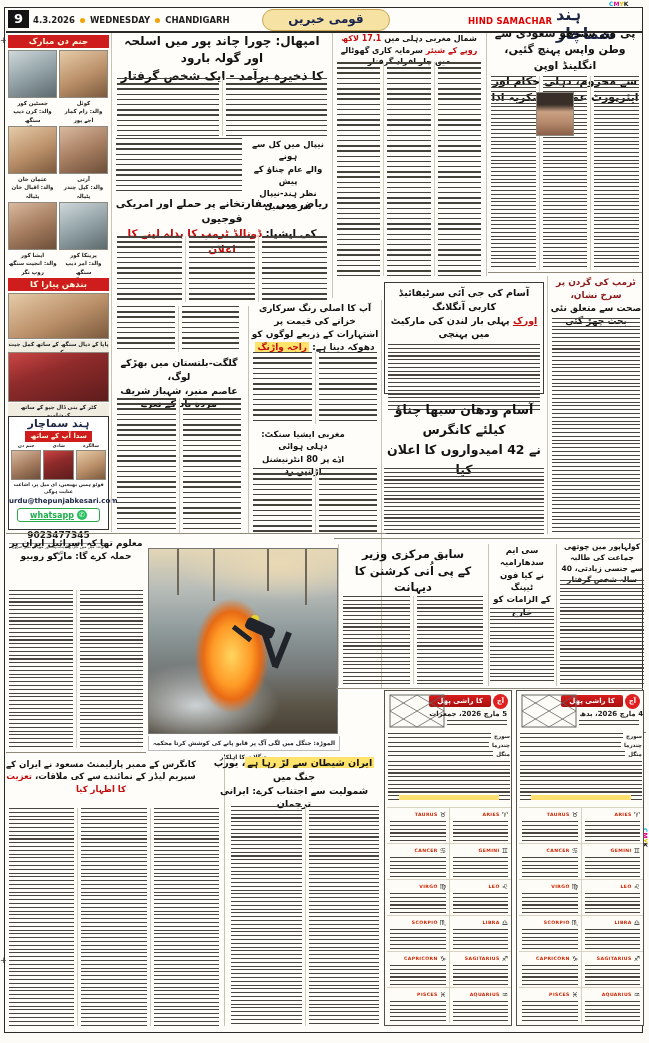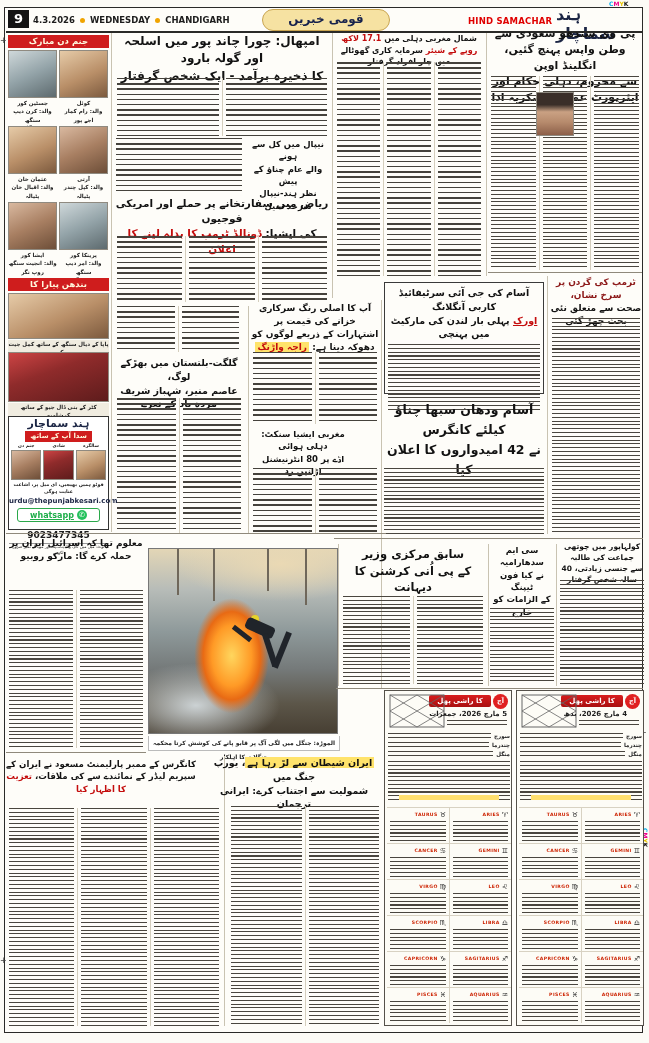--- a/index.html
+++ b/index.html
@@ -517,21 +517,21 @@
     <div class="hribbon" style="position:absolute;right:20px;top:4px;width:62px;height:12px;">کا راشی پھل</div>
     <svg style="position:absolute;left:4px;top:3px;" width="56" height="34" viewBox="0 0 56 34">
       <rect x="1" y="1" width="54" height="32" fill="none" stroke="#666" stroke-width="1"></rect>
       <line x1="1" y1="1" x2="55" y2="33" stroke="#666" stroke-width="0.8"></line>
       <line x1="55" y1="1" x2="1" y2="33" stroke="#666" stroke-width="0.8"></line>
       <line x1="28" y1="1" x2="1" y2="17" stroke="#666" stroke-width="0.8"></line>
       <line x1="1" y1="17" x2="28" y2="33" stroke="#666" stroke-width="0.8"></line>
       <line x1="28" y1="33" x2="55" y2="17" stroke="#666" stroke-width="0.8"></line>
       <line x1="55" y1="17" x2="28" y2="1" stroke="#666" stroke-width="0.8"></line>
     </svg>
-    <div style="position:absolute;right:16px;top:19px;font-size:7px;font-weight:700;">4 مارچ 2026، بدھ</div>
+    <div style="position:absolute;right:0;top:19px;font-size:7px;font-weight:700;">4 مارچ 2026، بدھ</div>
     <div class="bl fine" style="position:absolute;right:4px;top:29px;width:60px;height:8px;"></div>
     <div style="position:absolute;left:3px;top:41px;width:122px;">
       <div class="prow">
           <span class="plab">سورج</span>
           <span class="pfill fine"></span>
         </div>
       <div class="prow">
           <span class="plab">چندرما</span>
           <span class="pfill fine"></span>
         </div>

